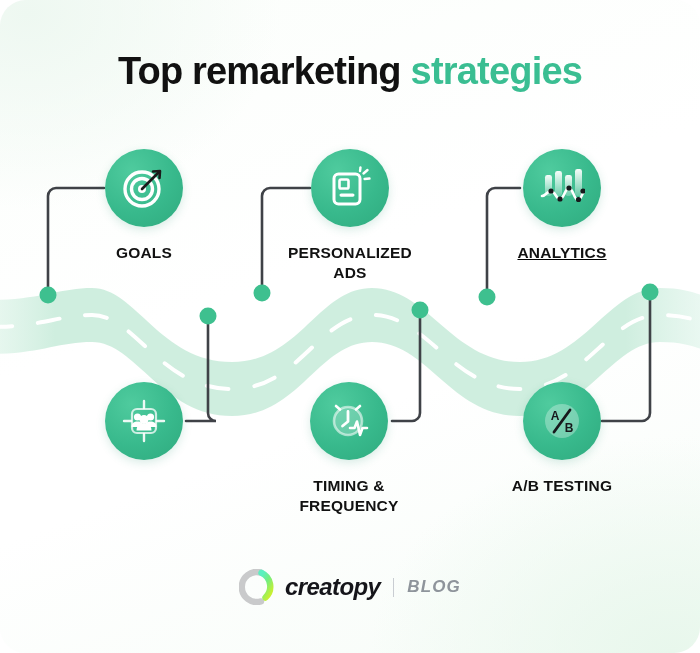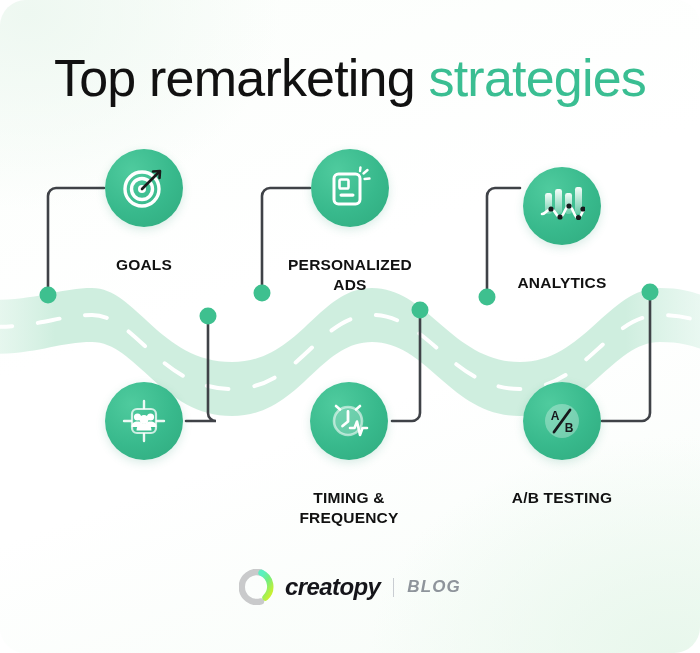--- a/index.html
+++ b/index.html
@@ -30,22 +30,22 @@
   
   .title-wrap {
     position: absolute;
     top: 52px;
     left: 0;
     width: 700px;
     text-align: center;
     line-height: 1;
   }
   .title-text {
-    font-size: 52px;
-    font-weight: 400;
+    font-size: 38px;
+    font-weight: 700;
     letter-spacing: -0.8px;
     color: #111111;
     white-space: nowrap;
   }
   .title-accent {
     color: #3ABE92;
     margin-top: 44px;
   }
 
   
@@ -80,21 +80,21 @@
     margin: 0 auto;
     border-radius: 50%;
     background: radial-gradient(circle at 34% 28%, #4fcb9e 0%, #38b98c 55%, #2faa7e 100%);
     display: flex;
     align-items: center;
     justify-content: center;
     box-shadow: 0 3px 10px rgba(45,150,115,0.18);
   }
   .node-circle svg { display: block; }
   .node-label {
-    margin-top: 28px;
+    margin-top: 16px;
     font-size: 15.5px;
     font-weight: 700;
     letter-spacing: 0.2px;
     color: #111111;
     line-height: 1.28;
     text-transform: uppercase;
     white-space: pre-line;
   }
 
   
@@ -224,21 +224,21 @@
           <path d="M 35.5 7.5 L 39.5 4"></path>
           <path d="M 36.5 13 L 41.5 12.5"></path>
           <path d="M 32 5 L 32.5 1.5"></path>
         </g>
       </svg>
     </div>
     <div class="node-label">PERSONALIZED
 ADS</div>
   </div>
 
-  <div class="node" style="left:487px; top:167px;">
+  <div class="node" style="left:487px; top:149px;text-decoration:underline;">
     <div class="node-circle">
       <svg width="46" height="44" viewBox="0 0 46 44">
         <defs>
           <linearGradient id="barFade" x1="0" y1="0" x2="0" y2="1">
             <stop offset="0%" stop-color="#ffffff" stop-opacity="0.95"></stop>
             <stop offset="100%" stop-color="#ffffff" stop-opacity="0.22"></stop>
           </linearGradient>
         </defs>
         <g fill="url(#barFade)">
           <rect x="6" y="9" width="7" height="21" rx="2.4"></rect>

